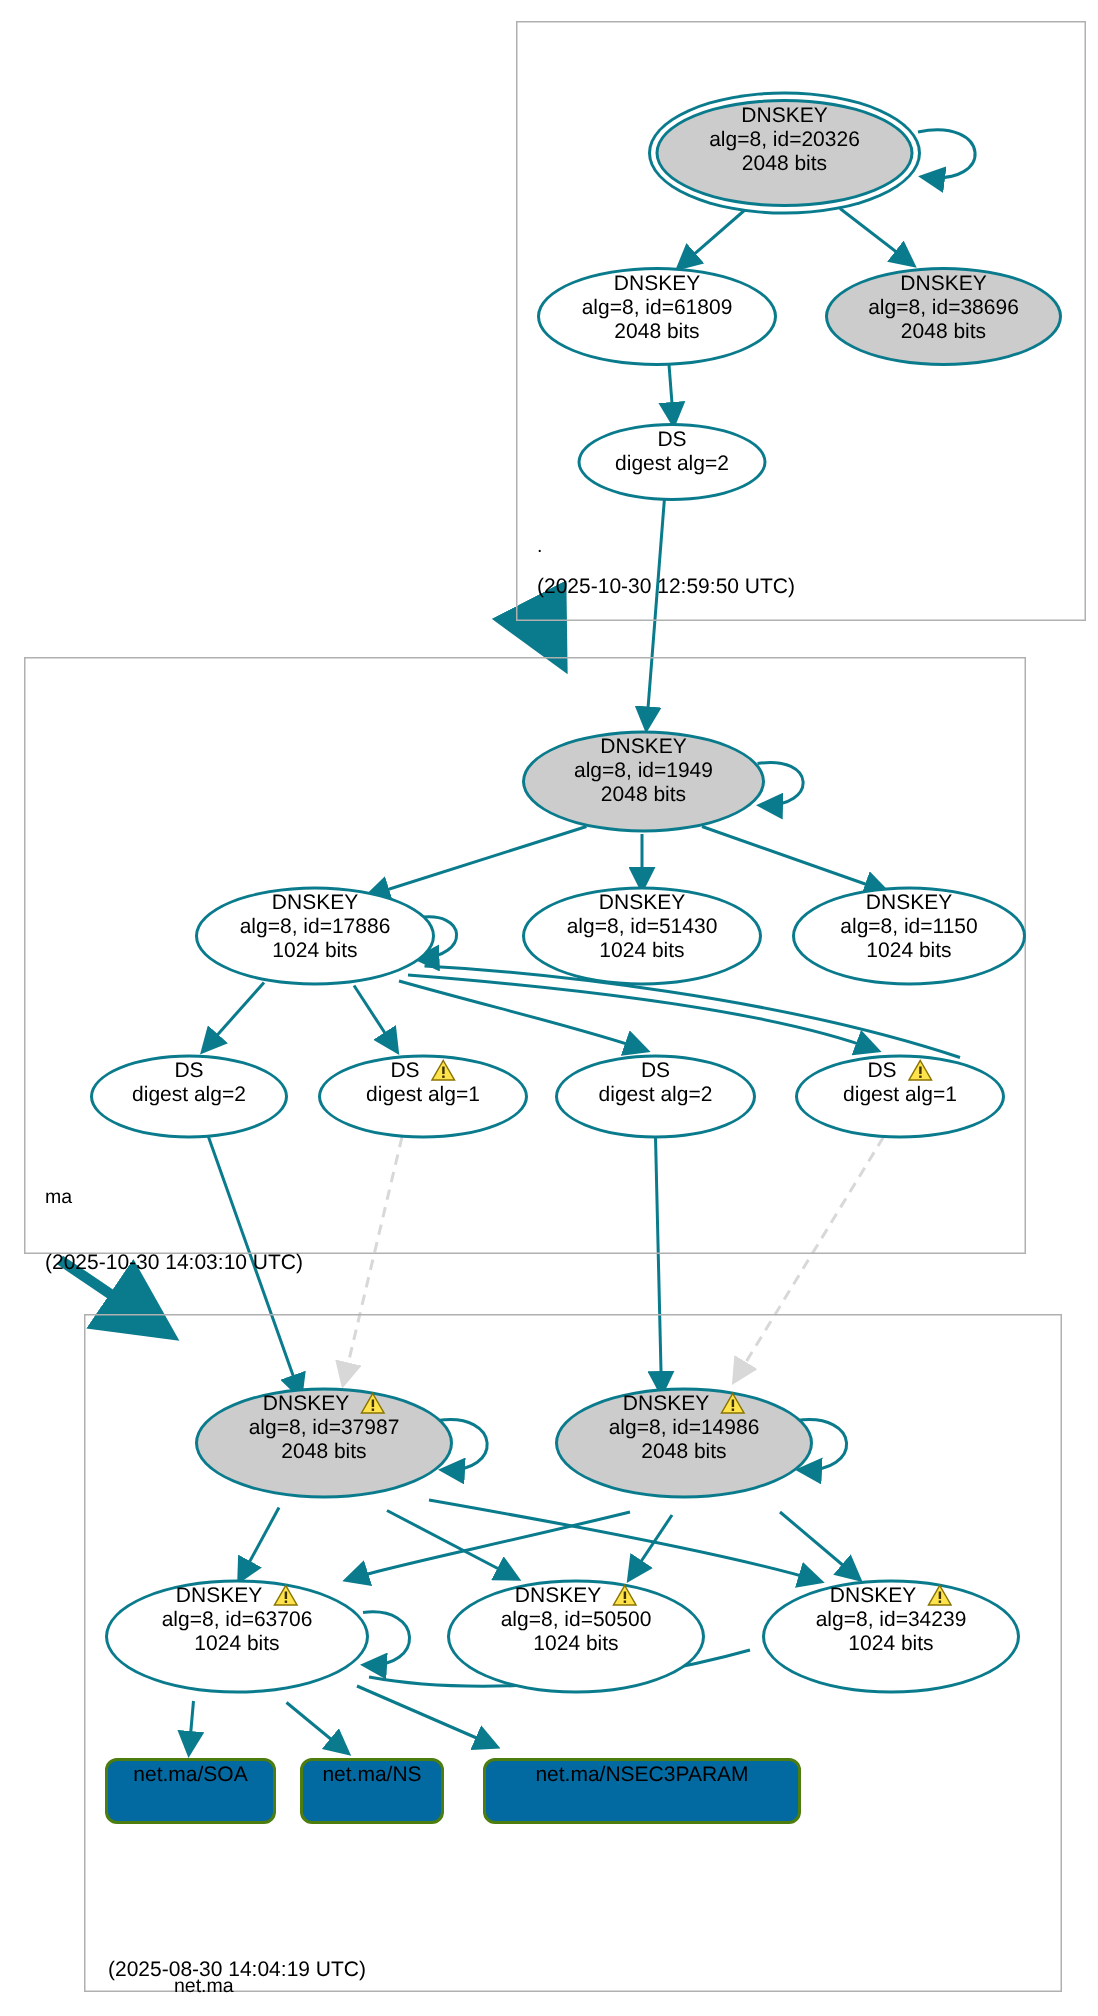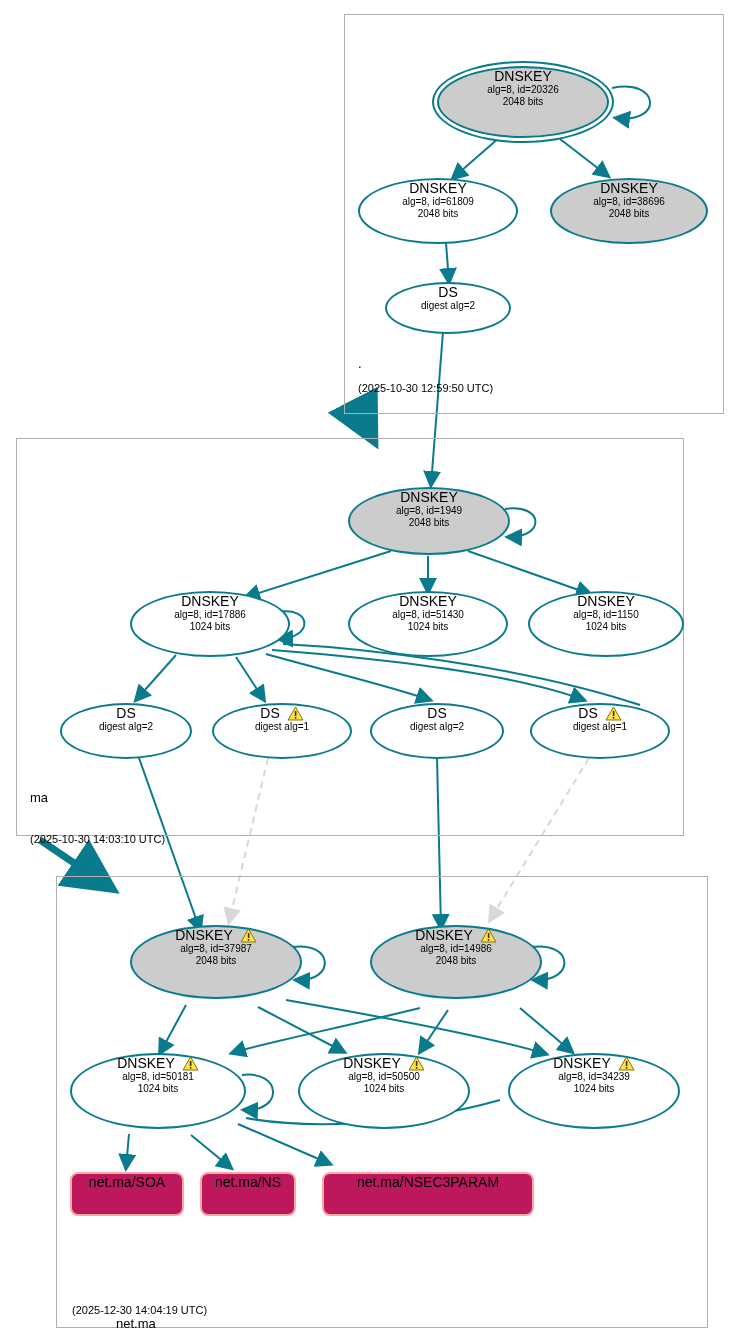--- a/index.html
+++ b/index.html
@@ -19,21 +19,21 @@
     box-sizing:border-box;
   }
   .zone-label {
     position:absolute;
     font-size:13px;
     color:#000;
     white-space:nowrap;
   }
   .zone-time {
     position:absolute;
-    font-size:11px;
+    font-size:14px;
     color:#000;
     white-space:nowrap;
   }
   .node {
     position:absolute;
     box-sizing:border-box;
     display:flex;
     flex-direction:column;
     align-items:center;
     text-align:center;
@@ -43,26 +43,26 @@
   .ellipse {
     border:2px solid #0a7b8c;
     border-radius:50%;
     background:#ffffff;
   }
   .ellipse.filled { background:#cccccc; }
   .ellipse.dbl {
     box-shadow: 0 0 0 3px #ffffff, 0 0 0 5px #0a7b8c;
   }
   .rect {
-    border:2px solid #fca5a5;
+    border:2px solid #4d7c0f;
     border-radius:8px;
-    background:#be185d;
+    background:#0369a1;
   }
   .n-title { font-size:14px; }
-  .n-sub { font-size:10px; }
+  .n-sub { font-size:14px; }
   .n-title.rr { font-size:14px; }
   .warn {
     display:inline-block;
     vertical-align:middle;
     margin-left:4px;
   }
   .title-row { display:flex; align-items:center; justify-content:center; gap:3px; }
 </style>
 </head>
 <body>
@@ -160,21 +160,21 @@
   <div class="zone-box" style="left:344px; top:14px; width:380px; height:400px;"></div>
   <div class="zone-label" style="left:358px; top:356px;">.</div>
   <div class="zone-time" style="left:358px; top:382px;">(2025-10-30 12:59:50 UTC)</div>
 
   <div class="zone-box" style="left:16px; top:438px; width:668px; height:398px;"></div>
   <div class="zone-label" style="left:30px; top:790px;">ma</div>
   <div class="zone-time" style="left:30px; top:815px;margin-top:18px;">(2025-10-30 14:03:10 UTC)</div>
 
   <div class="zone-box" style="left:56px; top:876px; width:652px; height:452px;"></div>
   <div class="zone-label" style="left:72px; top:1316px;margin-left:44px;">net.ma</div>
-  <div class="zone-time" style="left:72px; top:1304px;">(2025-12-30 14:04:19 UTC)</div>
+  <div class="zone-time" style="left:72px; top:1304px;">(2025-08-30 14:04:19 UTC)</div>
 
   <div class="node ellipse filled dbl" style="left:437px; top:66px; width:172px; height:72px;">
     <div class="title-row">
         <span class="n-title">DNSKEY</span>
       </div>
     <div class="n-sub">alg=8, id=20326</div>
     <div class="n-sub">2048 bits</div>
   </div>
 
   <div class="node ellipse" style="left:358px; top:178px; width:160px; height:66px;">
@@ -298,21 +298,21 @@
 
   <div class="node ellipse" style="left:70px; top:1053px; width:176px; height:76px;">
     <div class="title-row">
       <span class="n-title">DNSKEY</span>
       <svg class="warn" width="17" height="15" viewBox="0 0 17 15">
         <path d="M8.5 1 L16 14 L1 14 Z" fill="#ffe34d" stroke="#8a7400" stroke-width="1"></path>
         <rect x="7.8" y="5" width="1.6" height="5" fill="#3a3000"></rect>
         <rect x="7.8" y="11" width="1.6" height="1.6" fill="#3a3000"></rect>
       </svg>
     </div>
-    <div class="n-sub">alg=8, id=50181</div>
+    <div class="n-sub">alg=8, id=63706</div>
     <div class="n-sub">1024 bits</div>
   </div>
 
   <div class="node ellipse" style="left:298px; top:1053px; width:172px; height:76px;">
     <div class="title-row">
       <span class="n-title">DNSKEY</span>
       <svg class="warn" width="17" height="15" viewBox="0 0 17 15">
         <path d="M8.5 1 L16 14 L1 14 Z" fill="#ffe34d" stroke="#8a7400" stroke-width="1"></path>
         <rect x="7.8" y="5" width="1.6" height="5" fill="#3a3000"></rect>
         <rect x="7.8" y="11" width="1.6" height="1.6" fill="#3a3000"></rect>

